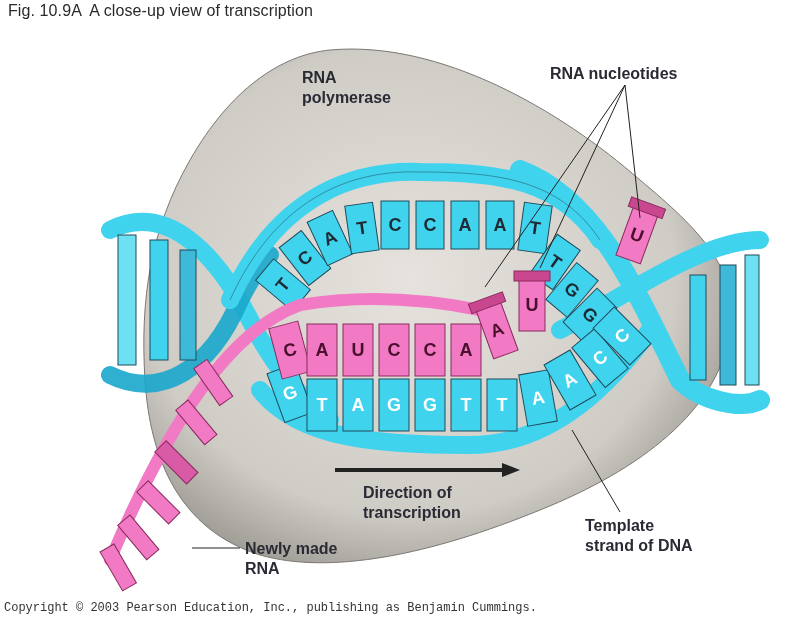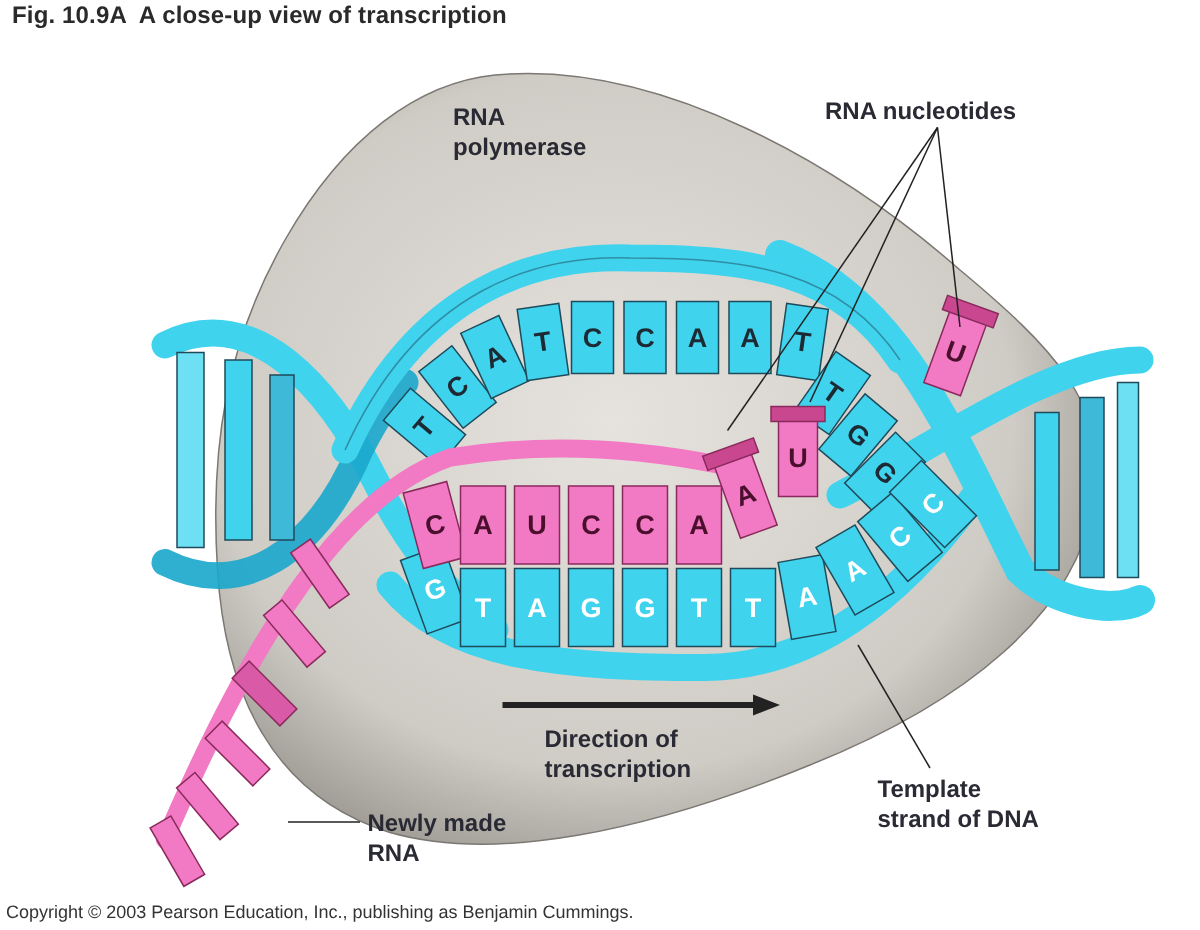--- a/index.html
+++ b/index.html
@@ -1,18 +1,18 @@
 <!DOCTYPE html>
 <html><head>
 <meta charset="utf-8">
 <style>
   html,body{margin:0;padding:0;background:#ffffff;}
   body{width:800px;height:620px;position:relative;overflow:hidden;font-family:"Liberation Sans",sans-serif;}
-  .title{position:absolute;left:8px;top:2px;font-size:16px;font-weight:bold;color:#2a2a2a;letter-spacing:0.1px;white-space:pre;}
-  .copyright{position:absolute;left:4px;top:601px;font-family:Liberation Sans, sans-serif;font-size:12px;color:#333;}
+  .title{position:absolute;left:8px;top:2px;font-size:16px;font-weight:normal;color:#2a2a2a;letter-spacing:0.1px;white-space:pre;}
+  .copyright{position:absolute;left:4px;top:601px;font-family:Liberation Mono, monospace;font-size:12px;color:#333;}
   svg{position:absolute;left:0;top:0;}
   .lbl{font-family:"Liberation Sans",sans-serif;font-weight:bold;font-size:16px;fill:#2a2a34;}
   .base-dark{font-family:"Liberation Sans",sans-serif;font-weight:bold;font-size:18px;fill:#1e2a33;}
   .base-rna{font-family:"Liberation Sans",sans-serif;font-weight:bold;font-size:18px;fill:#4a0f2c;}
   .base-white{font-family:"Liberation Sans",sans-serif;font-weight:bold;font-size:18px;fill:#ffffff;}
 </style>
 </head>
 <body>
 
 <div class="title">Fig. 10.9A  A close-up view of transcription</div>

